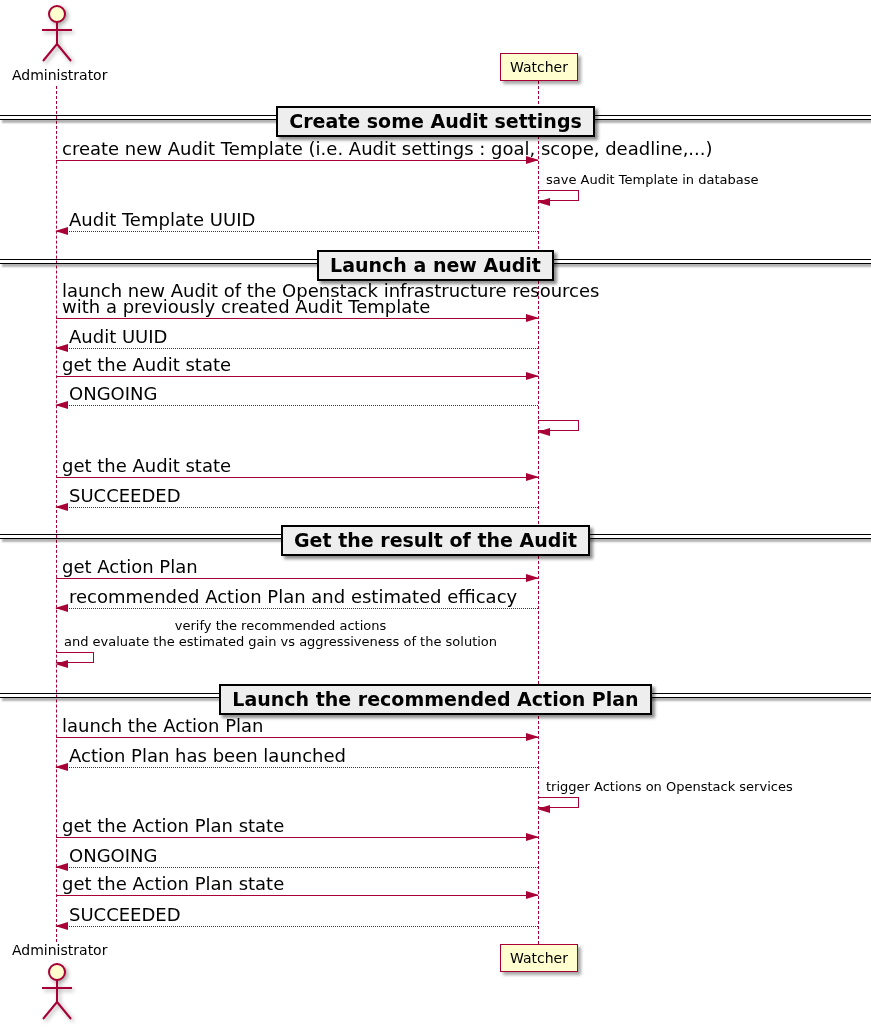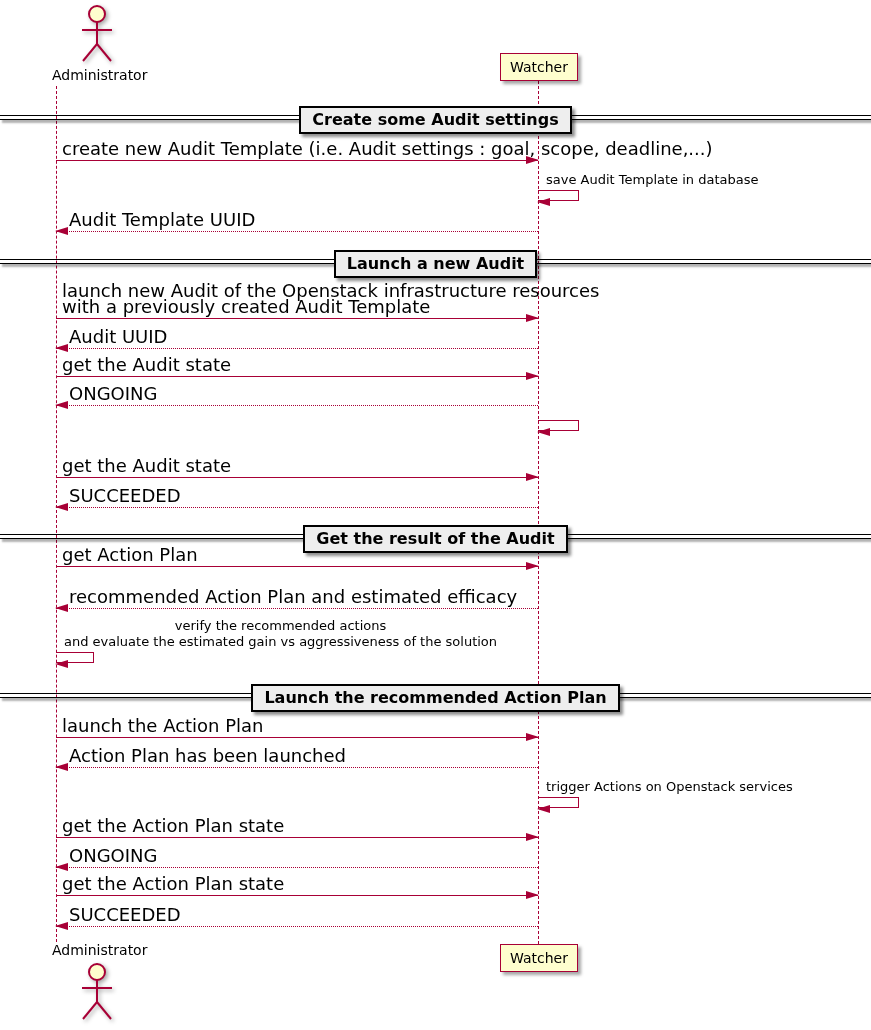--- a/index.html
+++ b/index.html
@@ -5,21 +5,21 @@
   html,body{margin:0;padding:0;background:#ffffff;}
   .canvas{
     position:relative;width:871px;height:1030px;background:#ffffff;overflow:hidden;
     font-family:"DejaVu Sans","Liberation Sans",sans-serif;color:#000;
   }
   
   .lifeline{position:absolute;width:0;border-left:1px dashed #A80036;z-index:1;}
   .lifeline.admin{left:56px;top:86px;height:856px;}
   .lifeline.watcher{left:538px;top:81px;height:863px;}
   
-  .actor{position:absolute;z-index:4;margin-left:40px;}
+  .actor{position:absolute;z-index:4;}
   .actor svg{display:block;filter:drop-shadow(2.5px 2.5px 2px rgba(0,0,0,0.35));}
   .actor-label{font-size:14px;line-height:16px;white-space:nowrap;margin-top:3px;}
   .actor.top{left:12px;top:4px;width:90px;text-align:center;}
   .actor.top svg{margin:0 auto;}
   .actor.bottom{left:12px;top:942px;width:90px;text-align:center;}
   .actor.bottom svg{margin:2px auto 0;}
   .actor.bottom .actor-label{margin-top:0;}
   
   .participant{
     position:absolute;left:500px;width:78px;height:28px;box-sizing:border-box;
@@ -31,21 +31,21 @@
   .participant.bottom{top:944px;}
   
   .divider{position:absolute;left:0;width:871px;height:23px;z-index:3;}
   .divider-lines{
     position:absolute;left:0;right:0;top:50%;height:3px;margin-top:-3px;
     border-top:1.5px solid #000;border-bottom:1.5px solid #000;
     box-shadow:2px 3px 2px rgba(0,0,0,0.3);
   }
   .divider-label{
     position:relative;display:table;margin:0 auto;background:#EEEEEE;
-    border:2px solid #000;padding:2px 11px 3px;font-size:16px;font-weight:bold;
+    border:2px solid #000;padding:2px 11px 3px;font-size:19px;font-weight:bold;
     white-space:nowrap;box-shadow:3px 3px 3px rgba(0,0,0,0.45);
   }
   
   .msg{position:absolute;left:56px;width:482px;height:0;z-index:2;}
   .msg .mlabel{
     position:absolute;bottom:4px;display:inline-block;font-size:18px;line-height:16px;
     white-space:pre;
   }
   .msg.solid{border-top:1.5px solid #A80036;}
   .msg.solid .mlabel{left:6px;}
@@ -150,21 +150,21 @@
   </div>
 
   <div class="msg solid" style="top:477px">
     <span class="mlabel">get the Audit state</span>
   </div>
 
   <div class="msg dotted" style="top:507px">
     <span class="mlabel">SUCCEEDED</span>
   </div>
 
-  <div class="msg solid" style="top:566px">
+  <div class="msg solid" style="top:578px">
     <span class="mlabel">get Action Plan</span>
   </div>
 
   <div class="msg dotted" style="top:608px">
     <span class="mlabel">recommended Action Plan and estimated efficacy</span>
   </div>
 
   <div class="self on-admin" style="top:618px">
     <span class="mlabel">verify the recommended actions
 and evaluate the estimated gain vs aggressiveness of the solution</span>

